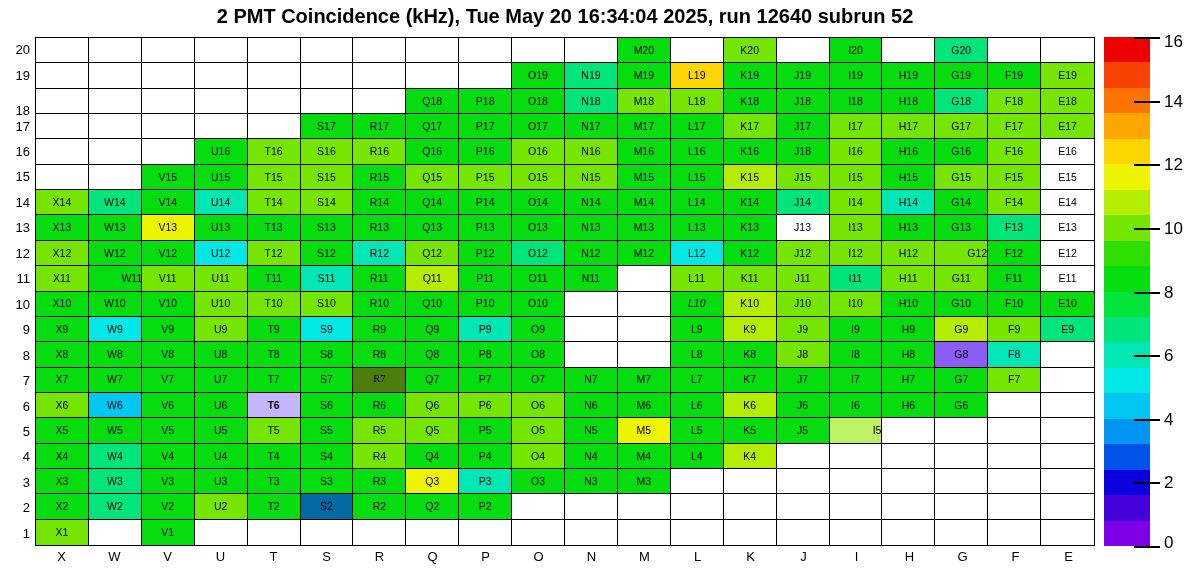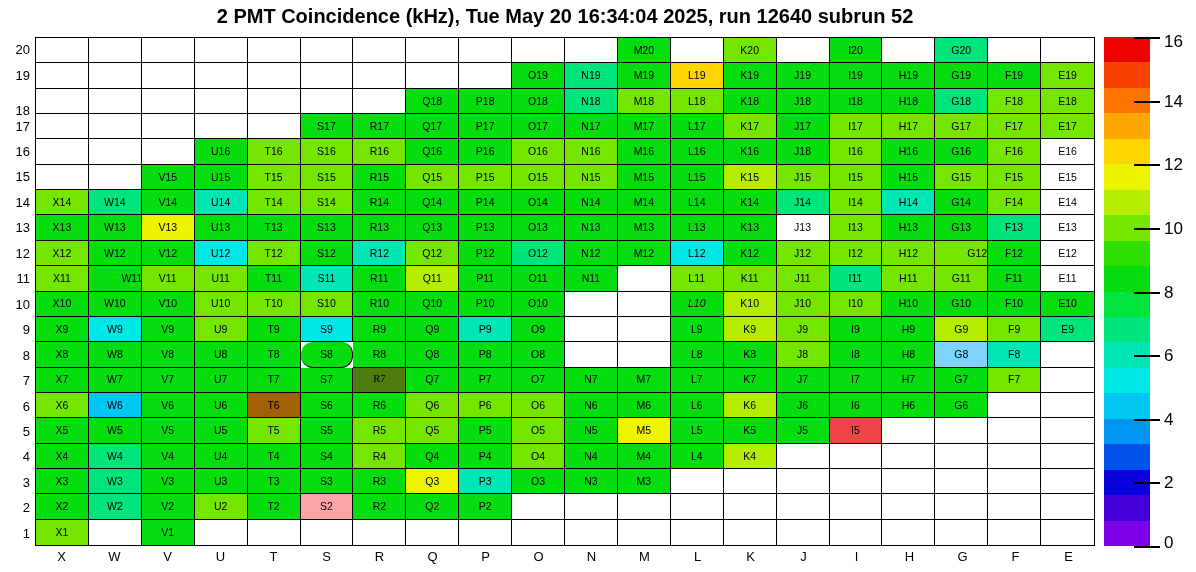--- a/index.html
+++ b/index.html
@@ -664,21 +664,21 @@
       </div>
       <div class="cell" style="background: rgb(5, 221, 14);">
         <span>V8</span>
       </div>
       <div class="cell" style="background: rgb(5, 221, 14);">
         <span>U8</span>
       </div>
       <div class="cell" style="background: rgb(5, 221, 14);">
         <span>T8</span>
       </div>
-      <div class="cell" style="background: rgb(5, 221, 14); border-radius: 12px;">
+      <div class="cell" style="background: rgb(5, 221, 14);">
         <span>S8</span>
       </div>
       <div class="cell" style="background: rgb(5, 221, 14);">
         <span>R8</span>
       </div>
       <div class="cell" style="background: rgb(5, 221, 14);">
         <span>Q8</span>
       </div>
       <div class="cell" style="background: rgb(5, 221, 14);">
         <span>P8</span>
@@ -696,21 +696,21 @@
       </div>
       <div class="cell" style="background: rgb(116, 230, 0);">
         <span>J8</span>
       </div>
       <div class="cell" style="background: rgb(5, 221, 14);">
         <span>I8</span>
       </div>
       <div class="cell" style="background: rgb(5, 221, 14);">
         <span>H8</span>
       </div>
-      <div class="cell" style="background: #7dd3fc;">
+      <div class="cell" style="background: #8b5cf6;">
         <span>G8</span>
       </div>
       <div class="cell" style="background: rgb(0, 230, 180);">
         <span>F8</span>
       </div>
       <div class="cell"></div>
       <div class="cell" style="background: rgb(5, 221, 14);">
         <span>X7</span>
       </div>
       <div class="cell" style="background: rgb(5, 221, 14);">
@@ -773,21 +773,21 @@
       </div>
       <div class="cell" style="background: rgb(0, 198, 242);">
         <span>W6</span>
       </div>
       <div class="cell" style="background: rgb(5, 221, 14);">
         <span>V6</span>
       </div>
       <div class="cell" style="background: rgb(5, 221, 14);">
         <span>U6</span>
       </div>
-      <div class="cell" style="background: #a16207;">
+      <div class="cell" style="background: #c4b5fd; font-weight: bold;">
         <span>T6</span>
       </div>
       <div class="cell" style="background: rgb(5, 221, 14);">
         <span>S6</span>
       </div>
       <div class="cell" style="background: rgb(5, 221, 14);">
         <span>R6</span>
       </div>
       <div class="cell" style="background: rgb(116, 230, 0);">
         <span>Q6</span>
@@ -862,21 +862,21 @@
       </div>
       <div class="cell" style="background: rgb(5, 221, 14);">
         <span>L5</span>
       </div>
       <div class="cell" style="background: rgb(5, 221, 14);">
         <span>K5</span>
       </div>
       <div class="cell" style="background: rgb(5, 221, 14);">
         <span>J5</span>
       </div>
-      <div class="cell" style="background: #ef4444;">
+      <div class="cell" style="background: #bef264; justify-content: flex-end;">
         <span>I5</span>
       </div>
       <div class="cell"></div>
       <div class="cell"></div>
       <div class="cell"></div>
       <div class="cell"></div>
       <div class="cell" style="background: rgb(5, 221, 14);">
         <span>X4</span>
       </div>
       <div class="cell" style="background: rgb(0, 228, 124);">
@@ -976,21 +976,21 @@
       </div>
       <div class="cell" style="background: rgb(5, 221, 14);">
         <span>V2</span>
       </div>
       <div class="cell" style="background: rgb(116, 230, 0);">
         <span>U2</span>
       </div>
       <div class="cell" style="background: rgb(5, 221, 14);">
         <span>T2</span>
       </div>
-      <div class="cell" style="background: #fca5a5;">
+      <div class="cell" style="background: #0369a1;">
         <span>S2</span>
       </div>
       <div class="cell" style="background: rgb(5, 221, 14);">
         <span>R2</span>
       </div>
       <div class="cell" style="background: rgb(5, 221, 14);">
         <span>Q2</span>
       </div>
       <div class="cell" style="background: rgb(5, 221, 14);">
         <span>P2</span>

